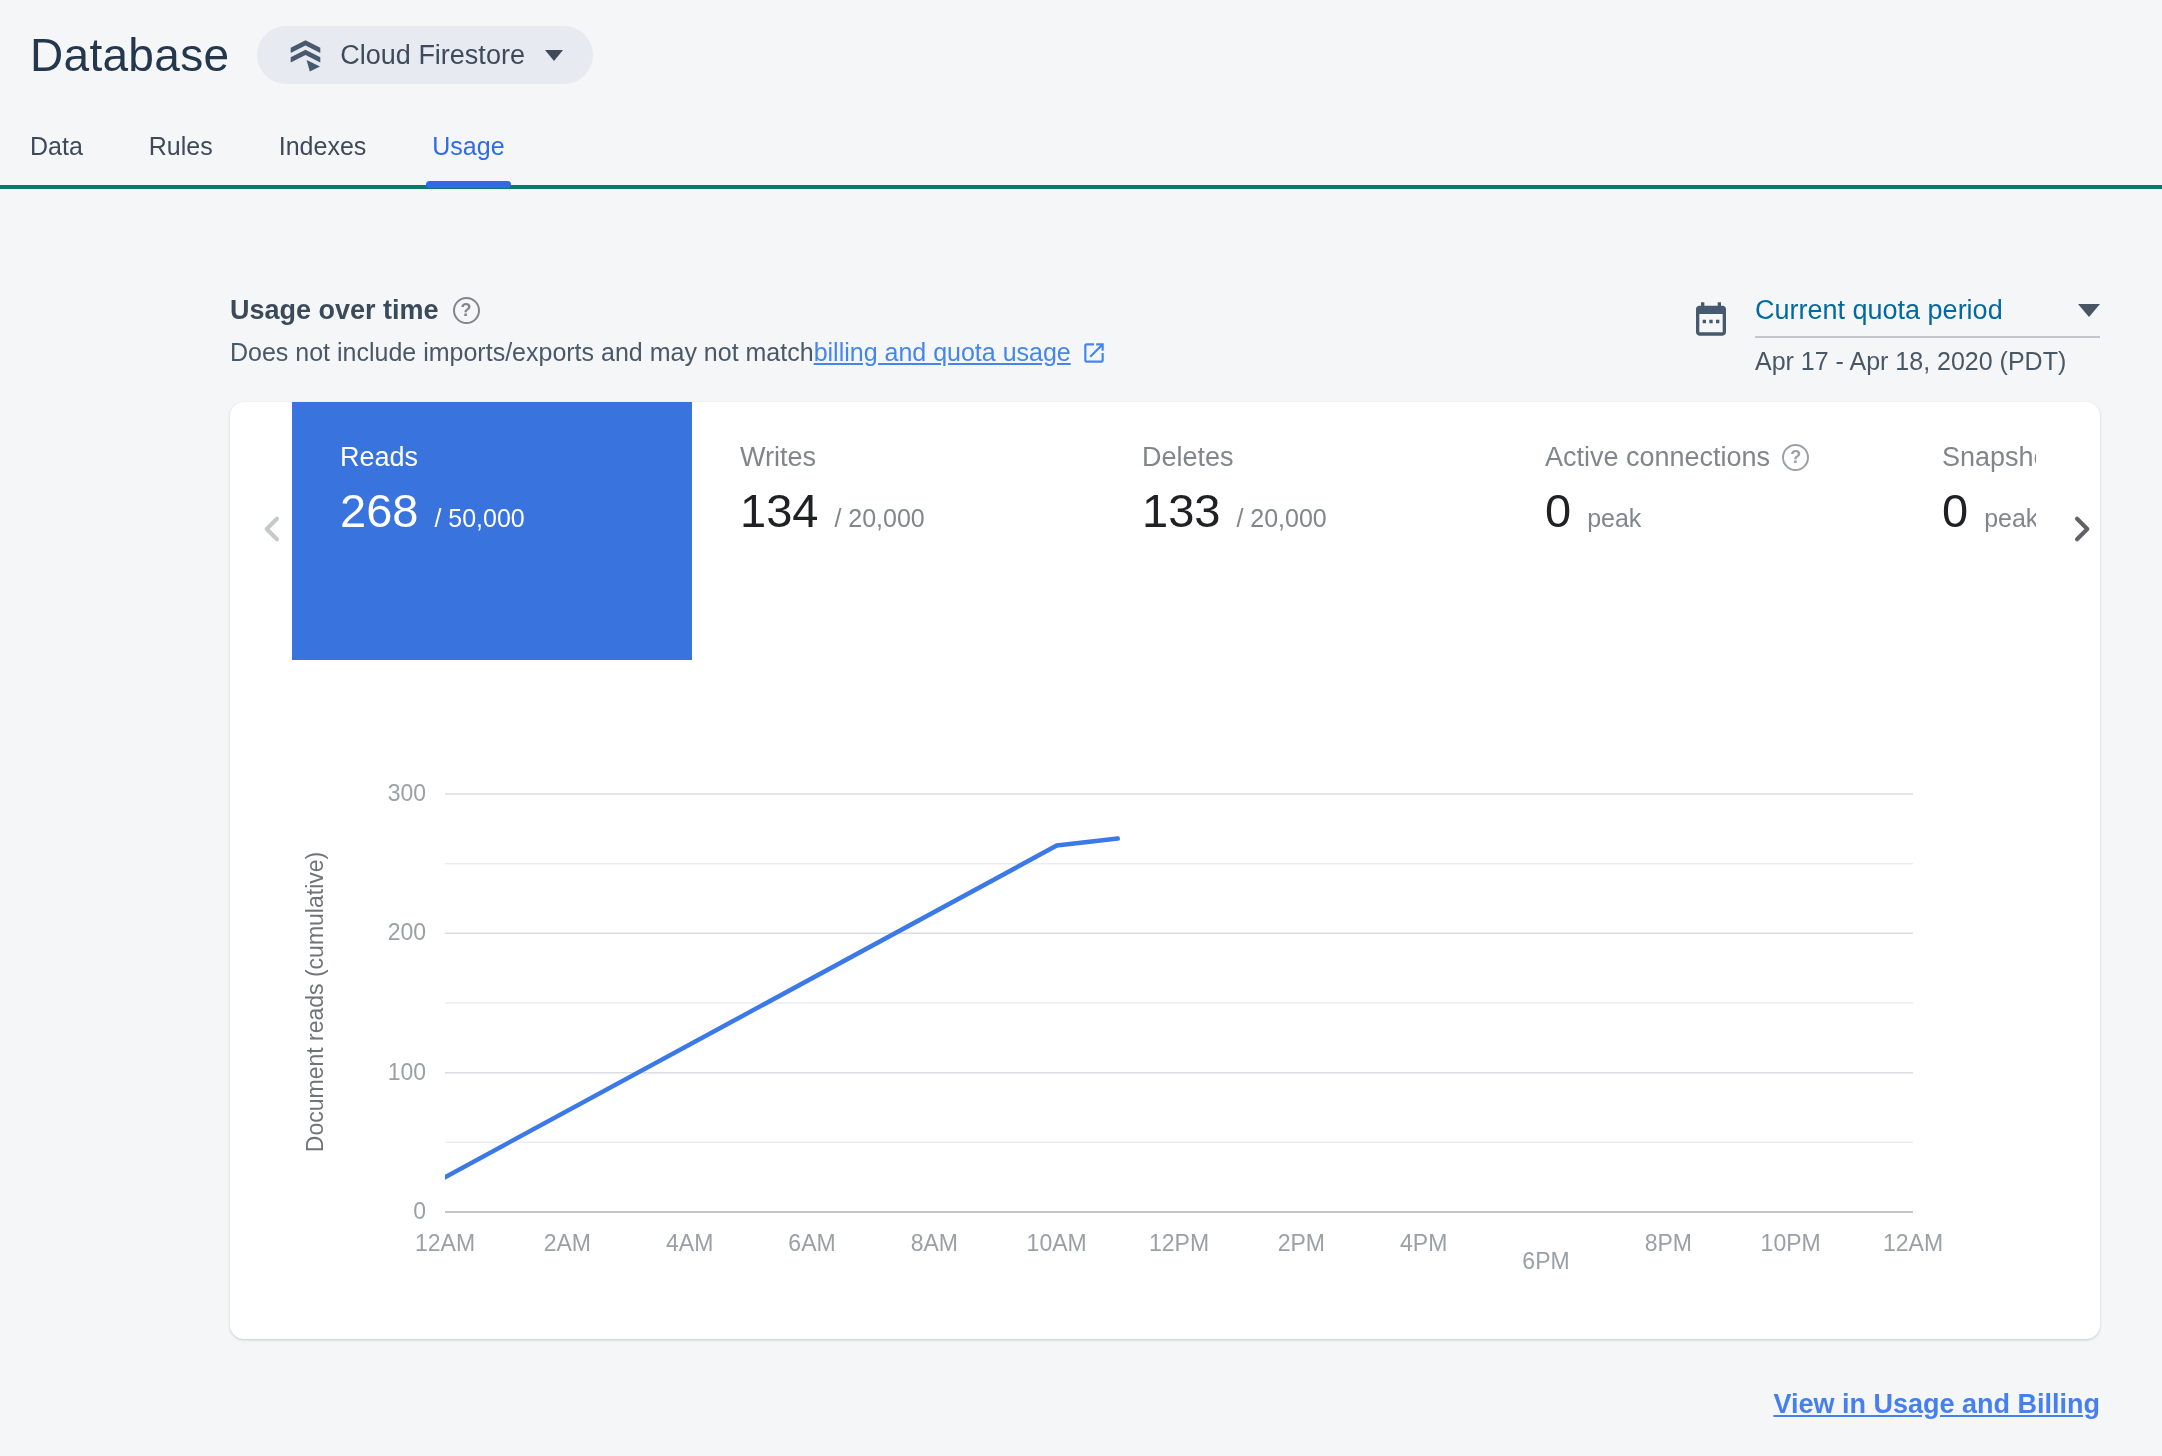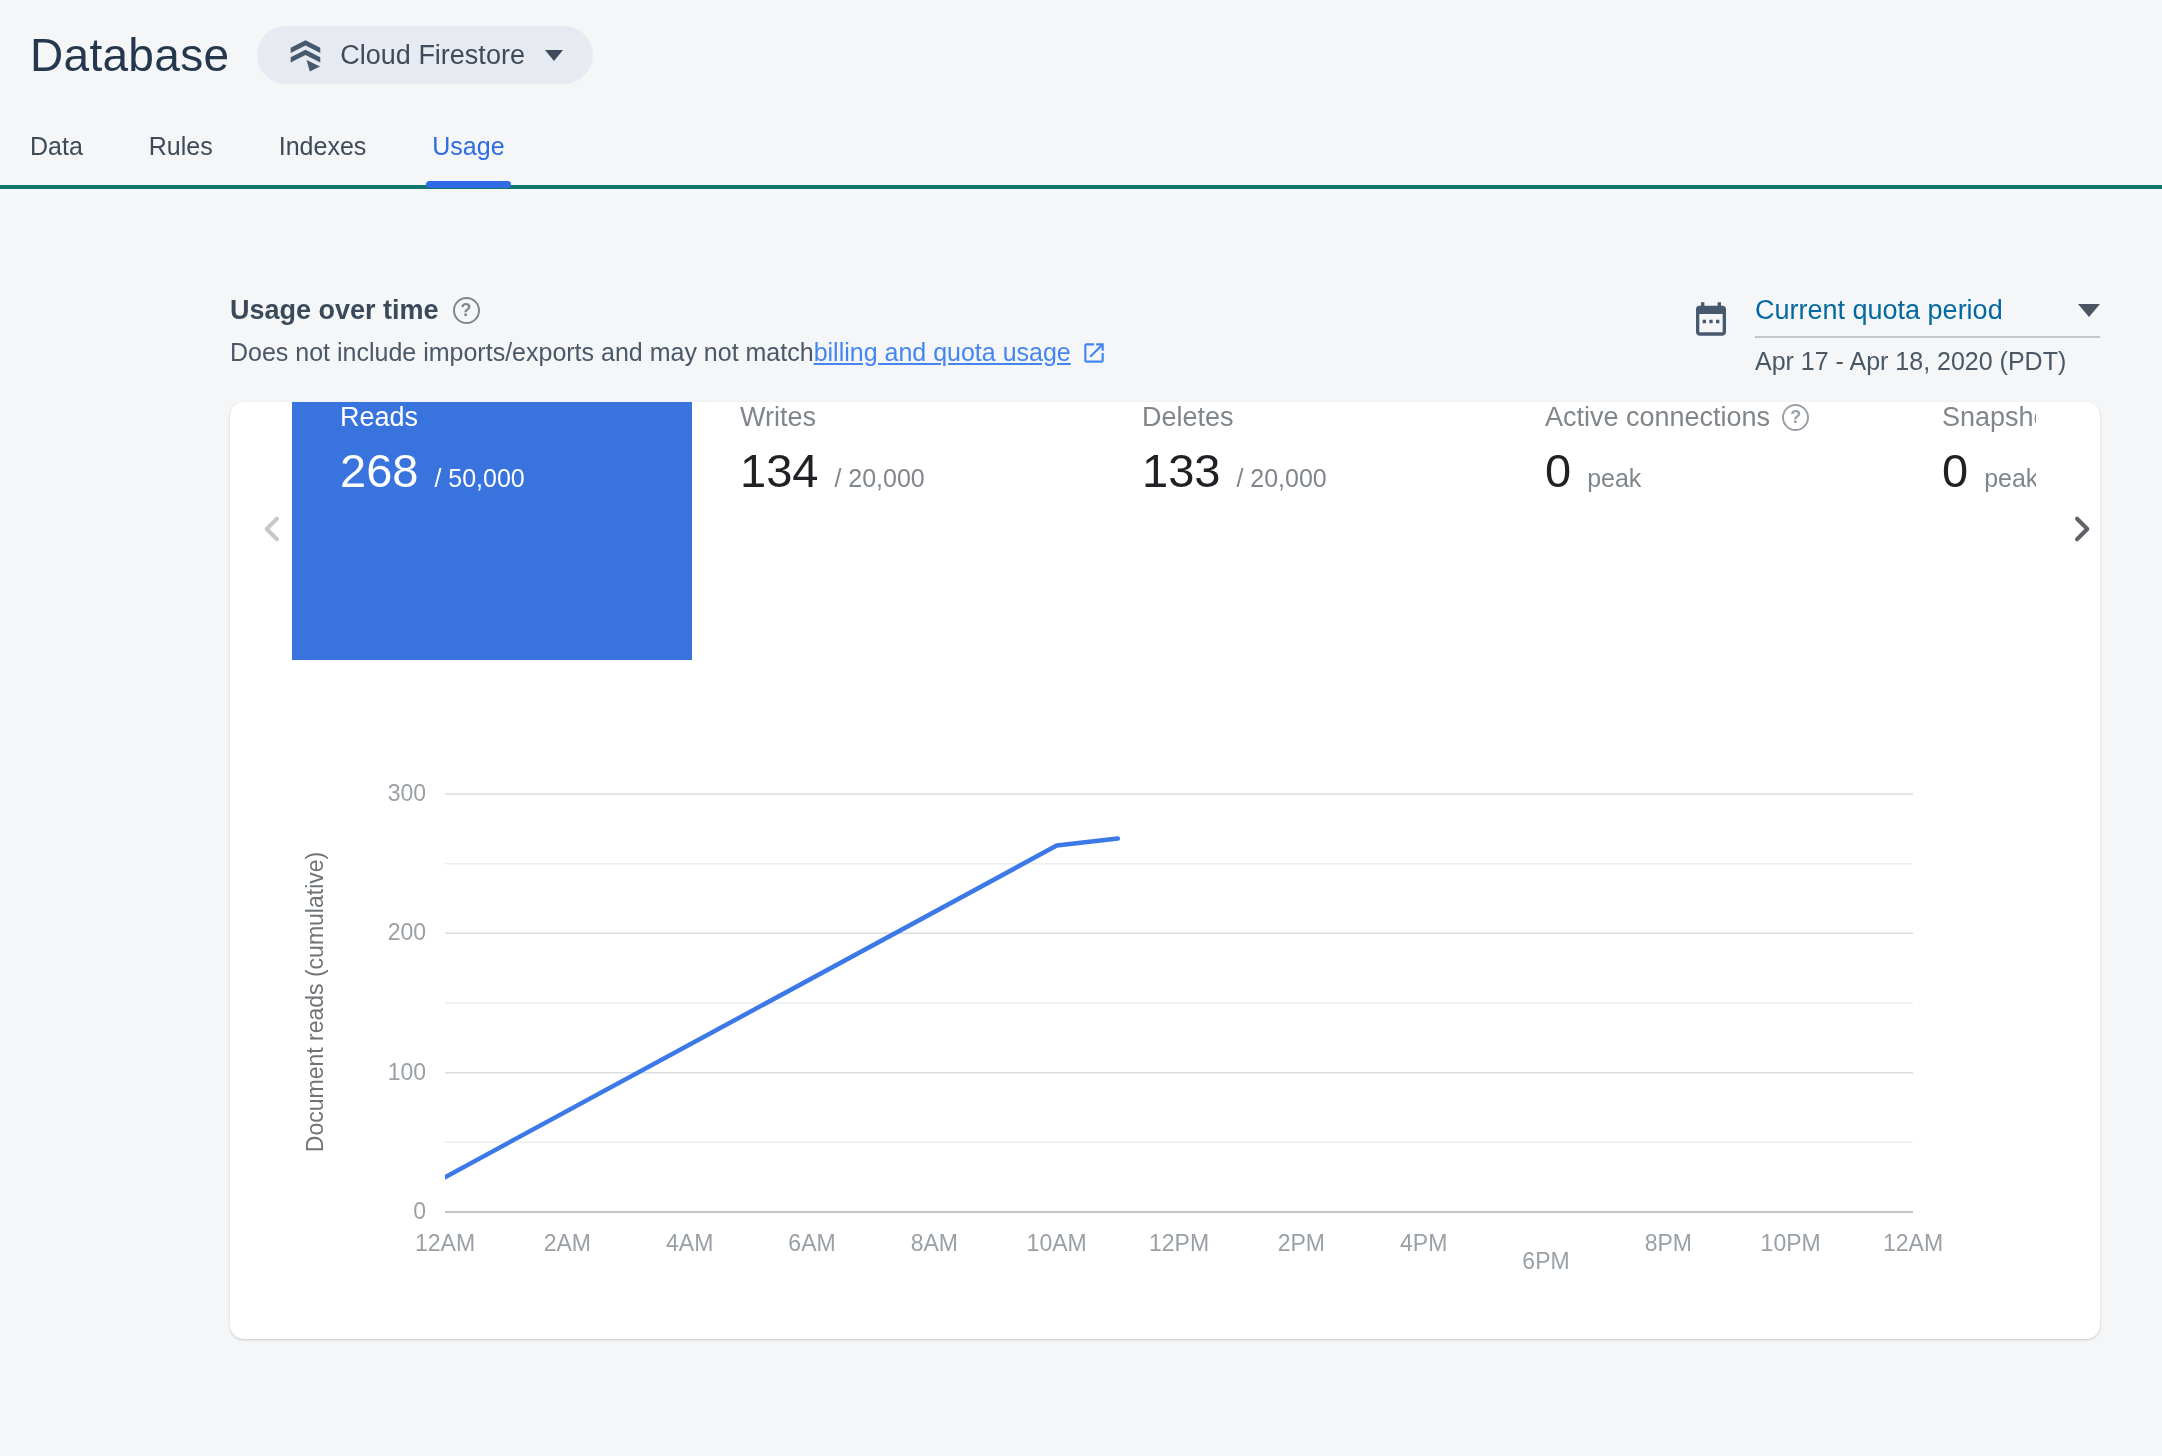--- a/index.html
+++ b/index.html
@@ -61,21 +61,21 @@
 
   
   .card {
     margin-top: 26px; height: 937px; background: #ffffff; border-radius: 14px;
     position: relative; overflow: hidden;
     box-shadow: 0 1px 3px rgba(60,64,67,0.18), 0 1px 2px rgba(0,0,0,0.06);
   }
 
   
   .metrics-viewport { position: absolute; left: 0; top: 0; width: 1806px; height: 258px; overflow: hidden; }
-  .metric { position: absolute; top: 0; height: 258px; cursor: pointer; white-space: nowrap; }
+  .metric { position: absolute; top: 0; height: 258px; padding-top: 40px; cursor: pointer; white-space: nowrap; }
   .metric.tile { background: #3873de; width: 400px; padding-left: 48px; color: #ffffff; }
   .m-label { font-size: 27px; color: #80868b; display: flex; align-items: center; gap: 12px; }
   .metric.tile .m-label { color: #ffffff; }
   .m-value { margin-top: 10px; display: flex; align-items: baseline; gap: 16px; }
   .m-num { font-size: 47px; color: #202124; }
   .m-lim { font-size: 25px; color: #80868b; }
   .metric.tile .m-num, .metric.tile .m-lim { color: #ffffff; }
 
   .carousel-btn { position: absolute; top: 108px; width: 38px; height: 38px; cursor: pointer; }
   .carousel-btn.prev { left: 24px; }
@@ -245,13 +245,16 @@
         <div class="x-tick" style="left: 949px;">12PM</div>
         <div class="x-tick" style="left: 1071.33px;">2PM</div>
         <div class="x-tick" style="left: 1193.67px;">4PM</div>
         <div class="x-tick" style="left: 1316px; margin-top: 18px;">6PM</div>
         <div class="x-tick" style="left: 1438.33px;">8PM</div>
         <div class="x-tick" style="left: 1560.67px;">10PM</div>
         <div class="x-tick" style="left: 1683px;">12AM</div>
       </div>
   </div>
 
+  <div class="footer">
+    <span class="footer-link">View in Usage and Billing</span>
+  </div>
 </div>
 
 </body></html>

